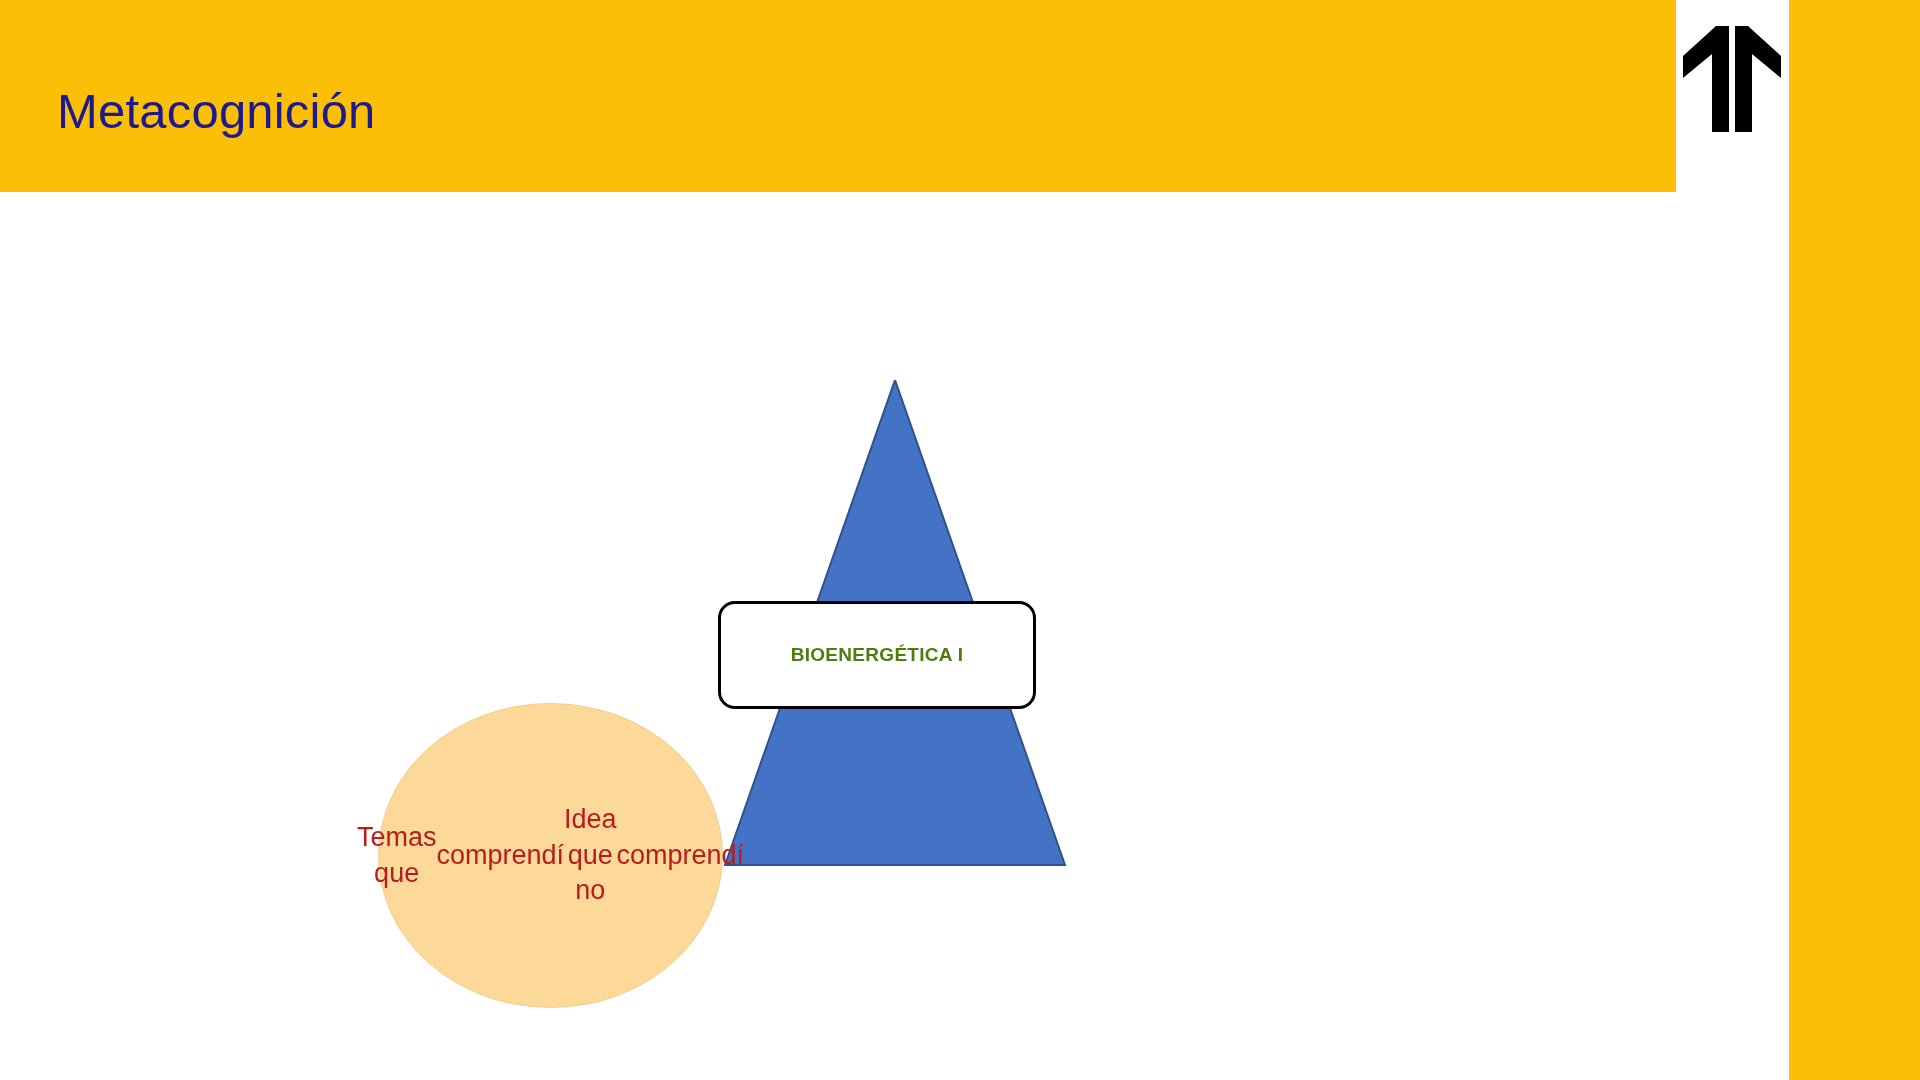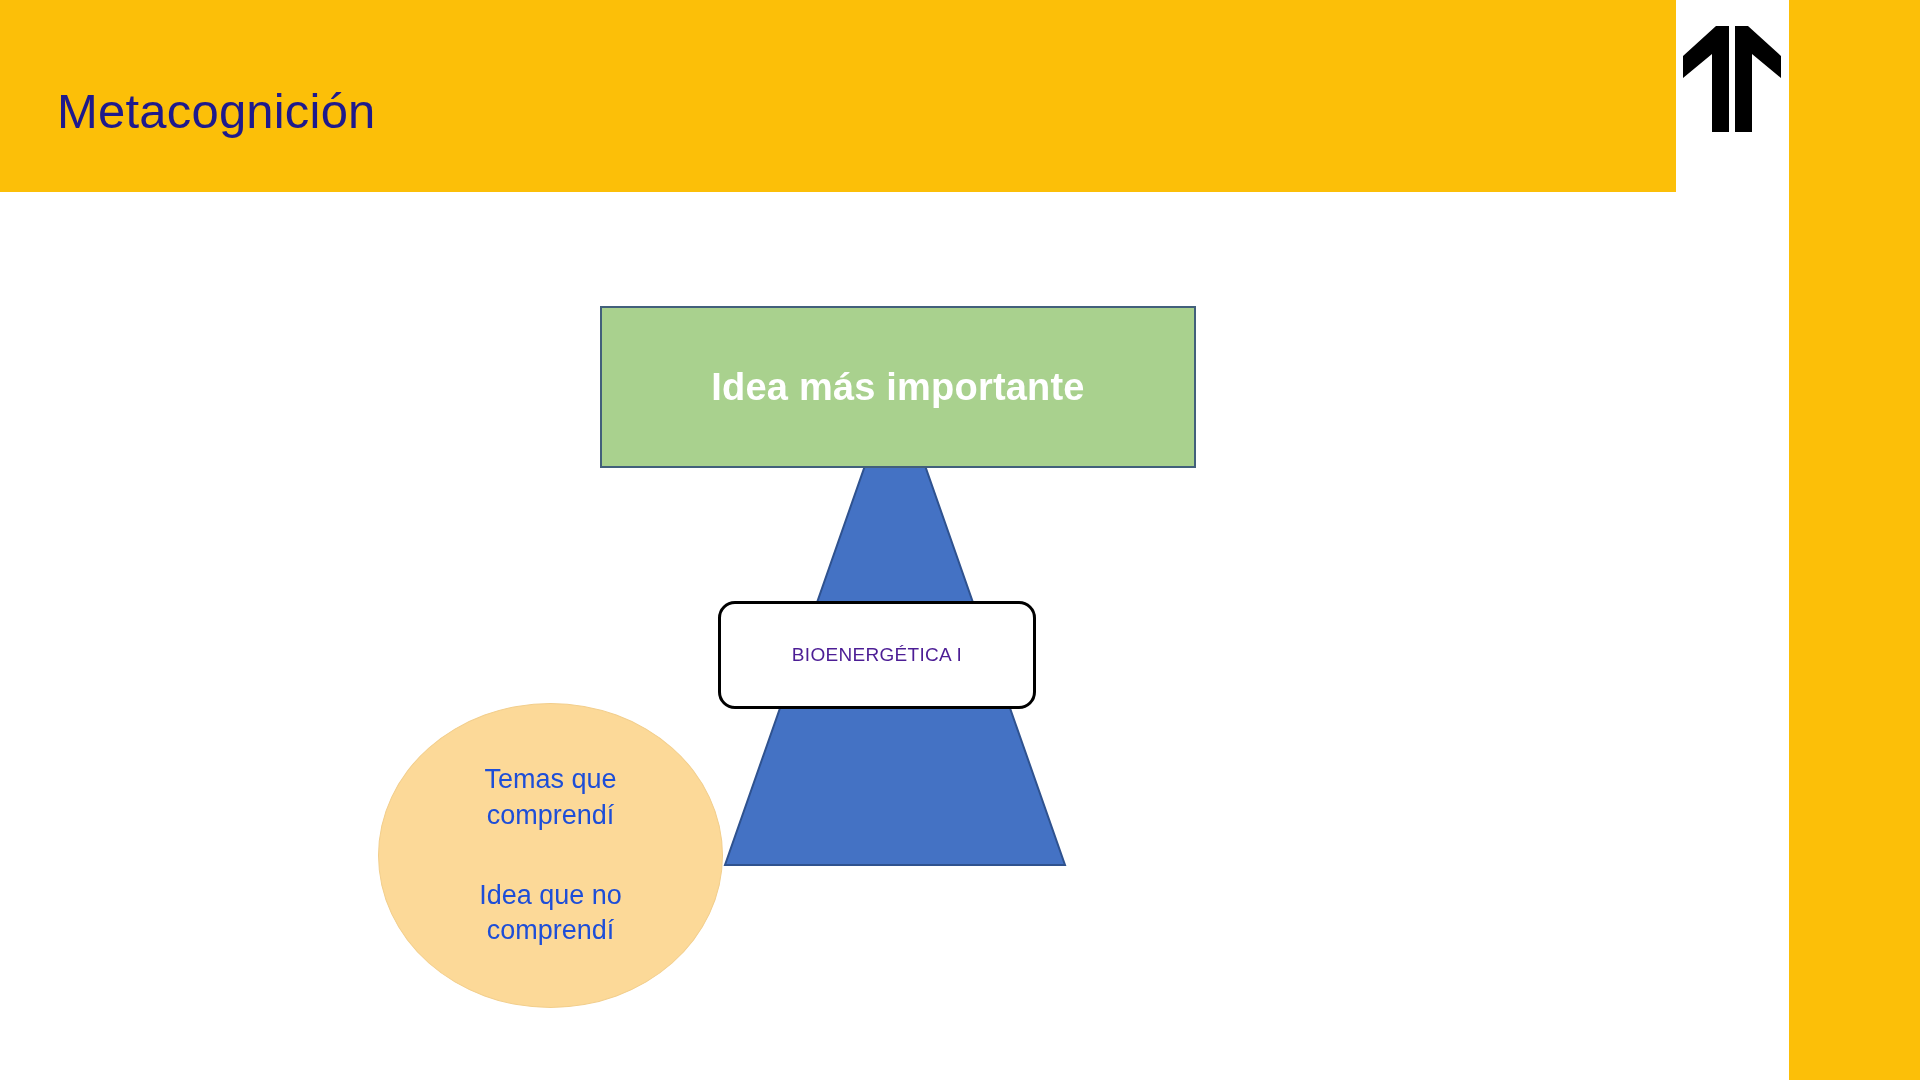--- a/index.html
+++ b/index.html
@@ -128,36 +128,35 @@
     height: 108px;
     background: #FFFFFF;
     border: 3px solid #000000;
     border-radius: 17px;
     box-sizing: border-box;
     display: flex;
     align-items: center;
     justify-content: center;
   }
   .topic-box .topic-label {
-    color: #4c1d95;
+    color: #4d7c0f;
     font-size: 19px;
-    font-weight: normal;
+    font-weight: bold;
     letter-spacing: 0.3px;
     text-align: center;
   }
 
   .ellipse {
     position: absolute;
     border-radius: 50%;
     display: flex;
-    flex-direction: column;
     align-items: center;
     justify-content: center;
     text-align: center;
-    color: #1d4ed8;
+    color: #b91c1c;
   }
 
   .ellipse-left {
     left: 378px;
     top: 703px;
     width: 345px;
     height: 305px;
     background: #FCD998;
     border: 1px solid #F2CE8C;
     box-sizing: border-box;
@@ -202,23 +201,20 @@
     <path d="M 44 0 L 57 0 L 57 106 L 40 106 L 40 28 L 11 52 L 11 30 Z" fill="#000000"></path>
     <path d="M 63 0 L 76 0 L 109 30 L 109 52 L 80 28 L 80 106 L 63 106 Z" fill="#000000"></path>
   </svg>
 
   <div class="diagram">
 
     <svg class="triangle-svg" viewBox="0 0 410 495" preserveAspectRatio="none">
       <polygon points="205,0 375,485 35,485" fill="#4472C4" stroke="#2F528F" stroke-width="2"></polygon>
     </svg>
 
-    <div class="idea-box">
-      <span class="idea-label">Idea más importante</span>
-    </div>
 
     <div class="ellipse ellipse-left">
       <div class="line">Temas que</div>
       <div class="line">comprendí</div>
       <div class="gap"></div>
       <div class="line">Idea que no</div>
       <div class="line">comprendí</div>
     </div>
 
 

